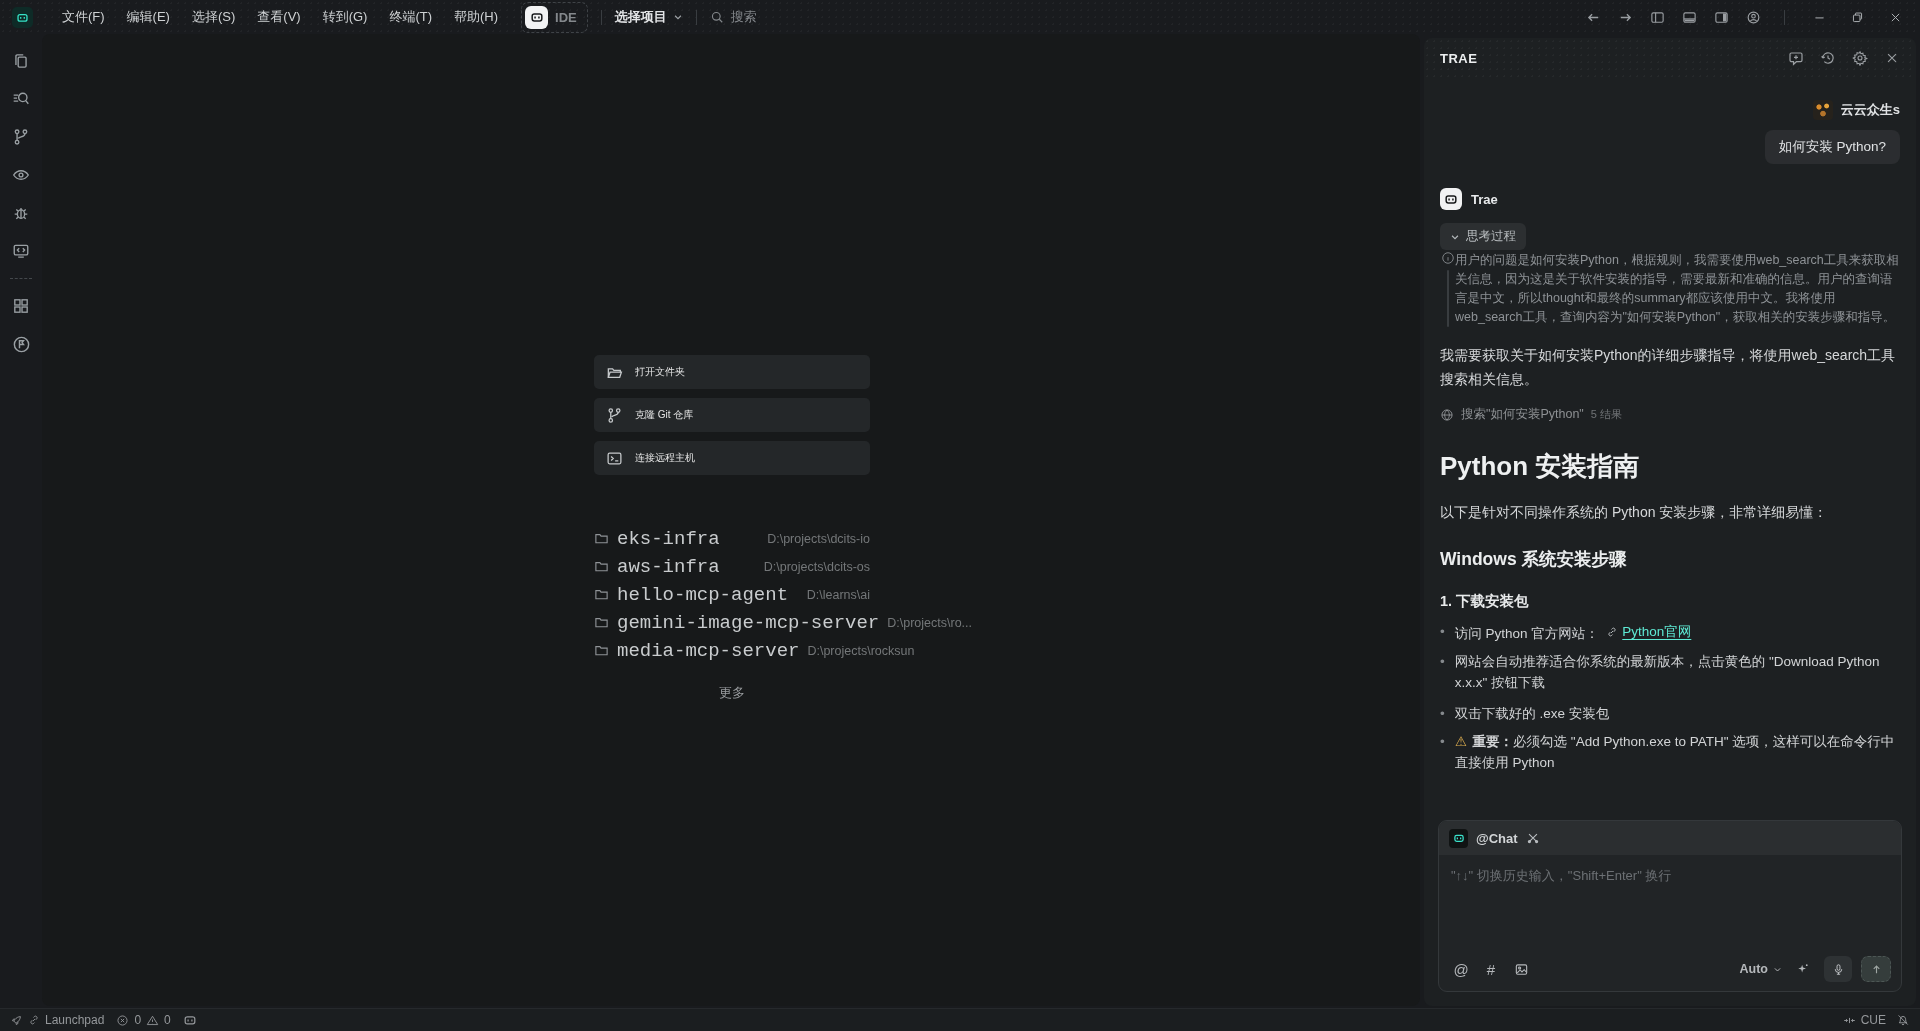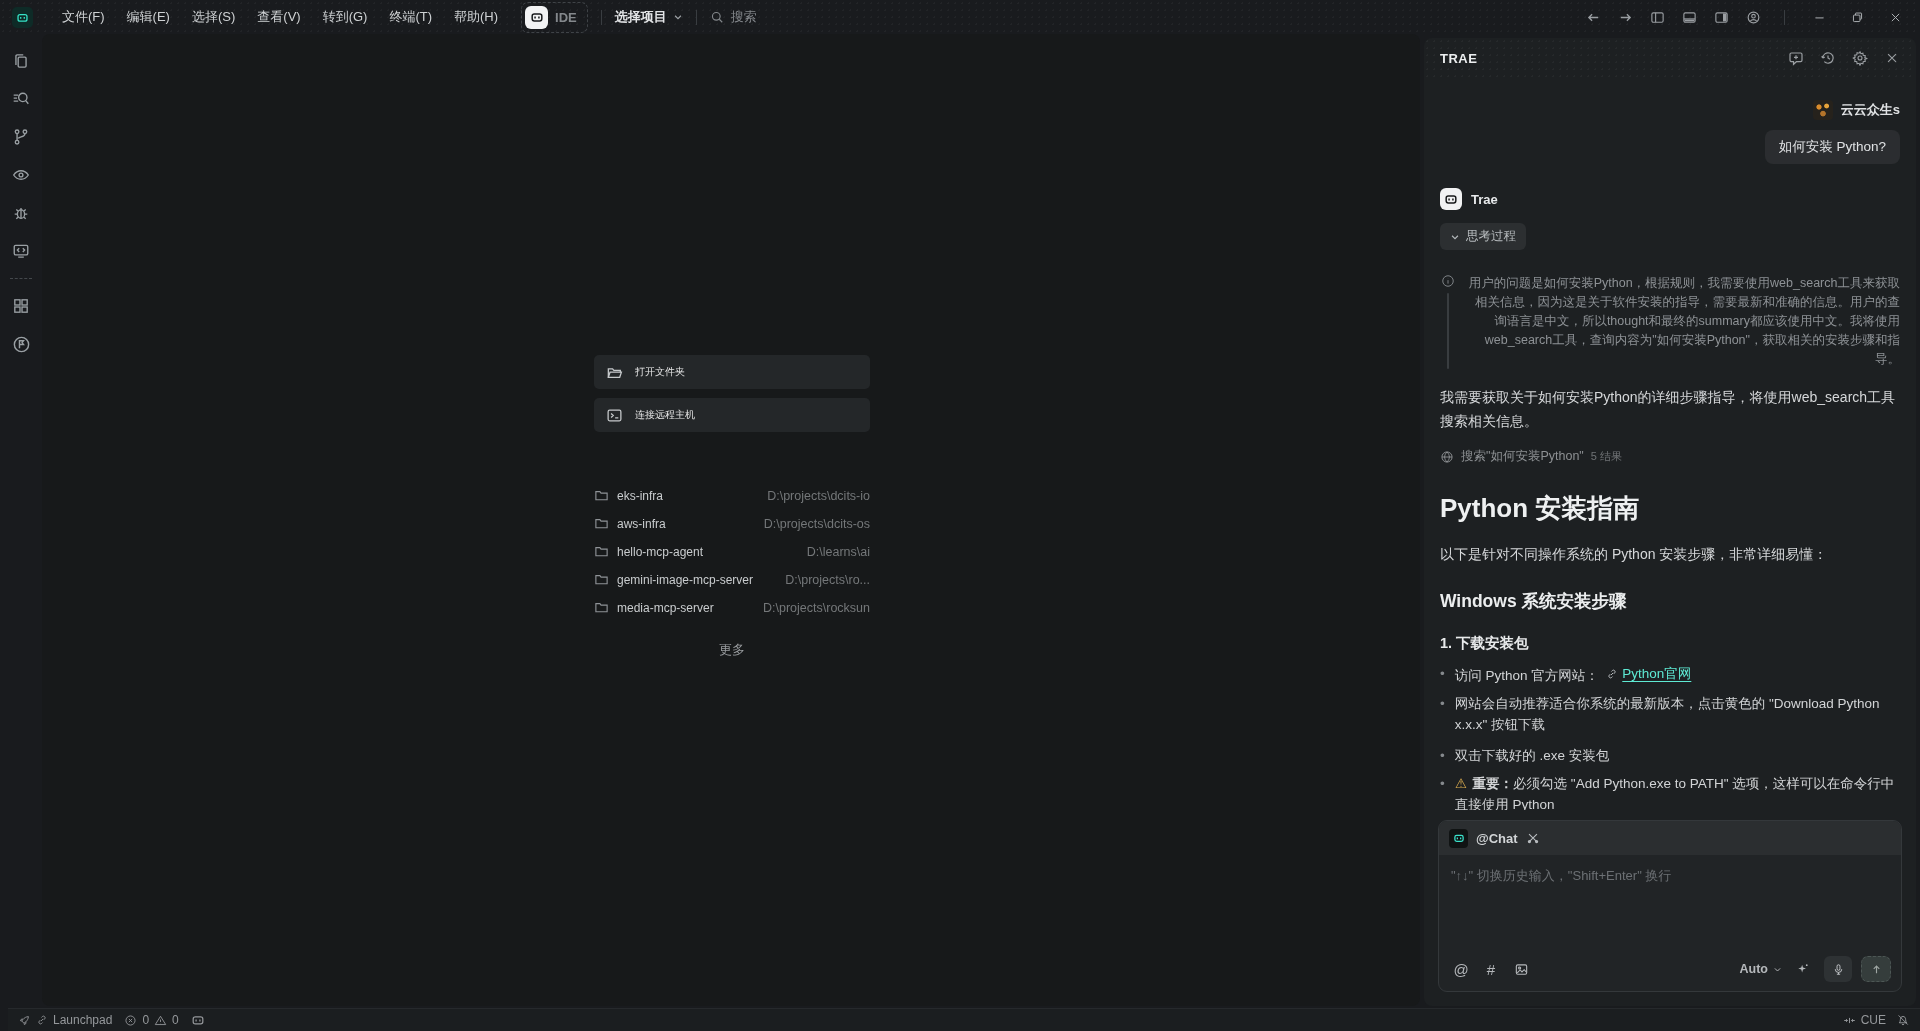--- a/index.html
+++ b/index.html
@@ -40,21 +40,21 @@
   
   .main { position:absolute; top:34px; left:42px; width:1378px; bottom:25px;
     background:#17191a; border-radius:8px; overflow:hidden; }
   .welcome { position:absolute; left:552px; top:321px; width:276px; display:flex; flex-direction:column; }
   .wbtn { height:34px; margin-bottom:9px; background:#242729; border-radius:5px;
     display:flex; align-items:center; gap:12px; padding:0 12px; color:#c6c9cb; cursor:pointer; }
   .wbtn span { font-size:10px; color:#e5e5e5; }
   .recent { margin-top:45px; display:flex; flex-direction:column; gap:9px; }
   .rrow { display:flex; align-items:center; gap:8px; height:19px; cursor:pointer; }
   .rrow .ric { color:#8f9397; flex:none; }
-  .rname { font-size:12px; color:#c9cccе; color:#c9ccce; white-space:nowrap; }
+  .rname { font-size:19px; color:#c9cccе; color:#c9ccce; white-space:nowrap;font-family:Liberation Mono, monospace; }
   .rpath { margin-left:auto; font-size:12.5px; color:#747779; white-space:nowrap; }
   .more { margin-top:24px; text-align:center; font-size:13px; color:#9a9da0; cursor:pointer; }
 
   
   .panel { position:absolute; top:38px; left:1424px; width:492px; bottom:25px;
     background:#1d2022; border-radius:8px; }
   .p-head { display:flex; align-items:center; height:40px; padding:0 12px 0 16px; }
   .p-title { font-size:13px; font-weight:bold; letter-spacing:.5px; color:#eceeef; }
   .p-icons { margin-left:auto; display:flex; align-items:center; gap:8px; }
   .p-ic { width:24px; height:24px; display:flex; align-items:center; justify-content:center;
@@ -69,21 +69,21 @@
   .u-name { font-size:13px; font-weight:bold; color:#e0e2e4; }
   .bubble-row { display:flex; justify-content:flex-end; margin-top:10px; }
   .bubble { background:#2b2d30; border-radius:8px; padding:8px 14px; font-size:13.5px; color:#dfe1e3; }
 
   .trae-row { display:flex; align-items:center; gap:9px; margin-top:24px; }
   .trae-badge { width:22px; height:22px; background:#f1f2f3; border-radius:6px;
     display:flex; align-items:center; justify-content:center; color:#17191b; }
   .trae-name { font-size:13px; font-weight:bold; color:#e8eaec; }
   .think-pill { display:inline-flex; align-items:center; gap:6px; margin-top:13px;
     background:#2c2f31; border-radius:6px; padding:5px 10px; color:#b5b9bc; font-size:12.5px; cursor:pointer; }
-  .think-block { display:flex; gap:10px; margin-top:24px;text-align:right; }
+  .think-block { display:flex; margin-top:1px; }
   .think-gutter { flex:none; width:15px; display:flex; flex-direction:column; align-items:center; color:#808488; }
   .think-line { width:2px; flex:1; background:#393d40; margin-top:5px; border-radius:2px; }
   .think-text { font-size:12.5px; line-height:19px; color:#8e9296; }
   .para { margin-top:16px; font-size:14px; line-height:24px; color:#d6d8da; }
   .search-row { display:flex; align-items:center; gap:7px; margin-top:15px; color:#8d9093; }
   .search-label { font-size:12.5px; }
   .search-count { font-size:11px; color:#6f7275; }
   .md-h1 { margin-top:26px; font-size:26px; font-weight:bold; color:#eef0f1; }
   .md-p  { margin-top:17px; font-size:14px; line-height:22px; color:#d6d8da; }
   .md-h2 { margin-top:24px; font-size:17.5px; font-weight:bold; color:#eceeef; }
@@ -110,21 +110,21 @@
   .cf-ic { width:24px; height:24px; display:flex; align-items:center; justify-content:center;
     color:#b4b7ba; border-radius:5px; font-size:15px; }
   .cf-right { margin-left:auto; display:flex; align-items:center; gap:9px; }
   .auto-sel { display:flex; align-items:center; gap:5px; font-size:12.5px; font-weight:bold; color:#b5b8bb; }
   .mic-btn { width:28px; height:26px; background:#2e3234; border-radius:6px;
     display:flex; align-items:center; justify-content:center; color:#c2c5c8; }
   .send-btn { width:30px; height:26px; background:#353d3c; border:1px dashed #4d5755; border-radius:7px;
     display:flex; align-items:center; justify-content:center; color:#9fa7a4; }
 
   
-  .statusbar { position:absolute; left:8px; right:0; bottom:0; height:23px; background:#1b1e20;
+  .statusbar { position:absolute; left:0; right:0; bottom:0; height:23px; background:#1b1e20;
     border-top:1px solid #26292c; display:flex; align-items:center; padding:0 10px; font-size:12px; color:#95989b; }
   .sb-item { display:flex; align-items:center; gap:5px; margin-right:12px; }
   .sb-right { margin-left:auto; display:flex; align-items:center; gap:10px; }
 </style>
 </head>
 <body>
 
 <div class="titlebar dots">
   <div class="logo">
     <svg width="13" height="13" viewBox="0 0 16 16" fill="none" stroke="currentColor" stroke-width="1.6">
@@ -279,20 +279,29 @@
 </div>
 
 <div class="main dots">
   <div class="welcome">
     <div class="wbtn">
       <svg width="17" height="17" viewBox="0 0 16 16" fill="none" stroke="currentColor" stroke-width="1.2">
           <path d="M2.2 12.5v-8h4l1.2 1.6h6.1v1.6"></path>
           <path d="M2.2 12.5l1.6-4.8h10.7l-1.6 4.8z"></path>
         </svg>
       <span>打开文件夹</span>
+    </div>
+    <div class="wbtn">
+      <svg width="17" height="17" viewBox="0 0 16 16" fill="none" stroke="currentColor" stroke-width="1.2">
+          <circle cx="4.5" cy="3.4" r="1.6"></circle>
+          <circle cx="11.5" cy="3.4" r="1.6"></circle>
+          <circle cx="4.5" cy="12.6" r="1.6"></circle>
+          <path d="M4.5 5v6M11.5 5c0 3-4.5 2.6-6 4.2"></path>
+        </svg>
+      <span>克隆 Git 仓库</span>
     </div>
     <div class="wbtn">
       <svg width="17" height="17" viewBox="0 0 16 16" fill="none" stroke="currentColor" stroke-width="1.2">
           <rect x="2" y="3" width="12" height="10" rx="1.4"></rect>
           <path d="M4.8 6.2l2 1.8-2 1.8M8.6 10.2h3"></path>
         </svg>
       <span>连接远程主机</span>
     </div>
 
     <div class="recent">

